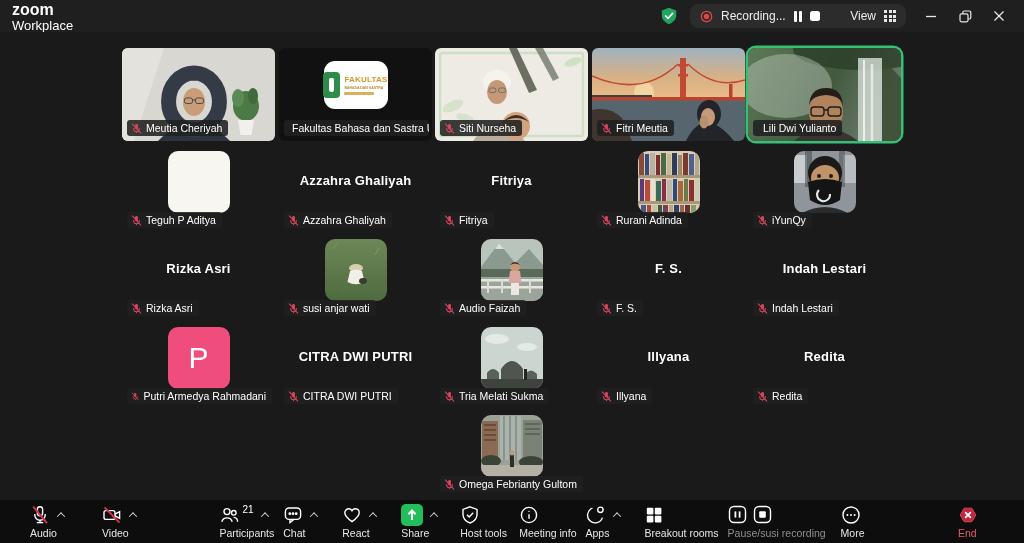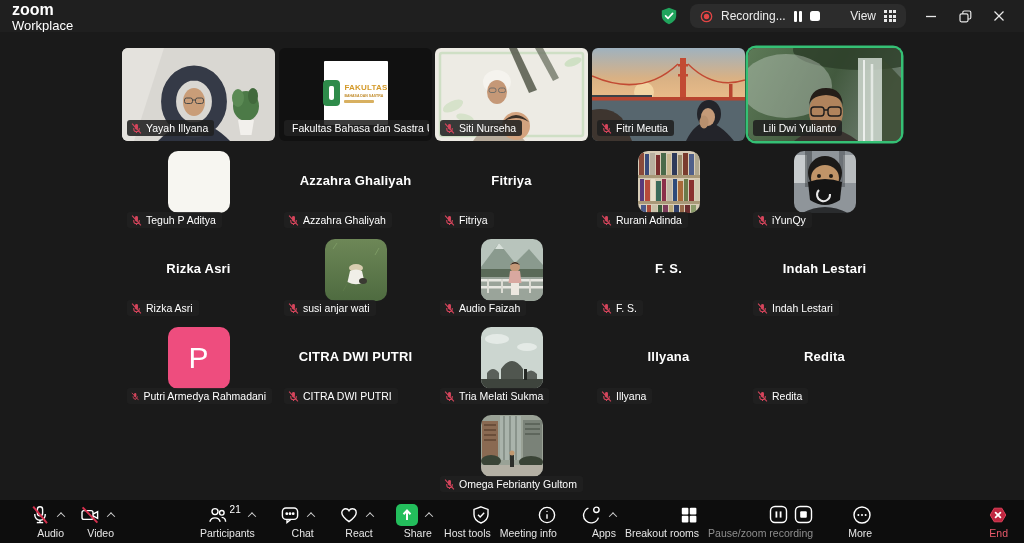--- a/index.html
+++ b/index.html
@@ -43,37 +43,37 @@
   .r2 .nameplate,.r3 .nameplate,.r4 .nameplate,.r5 .nameplate { bottom:6px; }
   .nameplate.nomic { padding-left:10px; }
   .bigname { position:absolute; top:24px; left:0; width:100%; text-align:center; color:#fff;
              font-size:13px; font-weight:bold; letter-spacing:.2px; }
   .avatar { position:absolute; top:2px; left:50%; transform:translateX(-50%); width:62px; height:62px;
             border-radius:10px; overflow:hidden; }
   .avatar svg { width:100%; height:100%; display:block; }
   .avatar.white { background:#f7f6f1; }
   .avatar.pink { background:#ee4d7e; display:flex; align-items:center; justify-content:center; }
   .avatar.pink span { color:#fff; font-size:30px; font-weight:normal; }
-  .logo-card { position:absolute; top:13px; left:50%; transform:translateX(-50%); width:64px; height:64px;
-               background:#fff; border-radius:1px; display:flex; align-items:center; justify-content:center; gap:4px; padding:6px; }
+  .logo-card { position:absolute; top:13px; left:50%; transform:translateX(-50%); width:64px; height:48px;
+               background:#fff; border-radius:11px; display:flex; align-items:center; justify-content:center; gap:4px; padding:6px; }
   .logo-shield { width:17px; height:26px; background:#2e8b4a; border-radius:4px; position:relative; flex:0 0 auto; }
   .logo-shield:after { content:""; position:absolute; left:6px; top:6px; width:5px; height:14px;
                        background:#fff; border-radius:3px 3px 5px 5px; }
   .logo-txt { display:flex; flex-direction:column; gap:2px; }
   .logo-txt .l1 { color:#d49a2a; font-size:8px; font-weight:bold; letter-spacing:.2px; }
   .logo-txt .l2 { color:#c08a28; font-size:3.5px; font-weight:bold; }
   .logo-txt .l3 { width:30px; height:3px; background:#d8b060; border-radius:1px; }
 
   
   .toolbar { position:absolute; left:0; right:0; bottom:0; height:43px; background:#0d0d0d;
              display:flex; align-items:center; }
-  .tb-left { display:flex; padding-left:14px; }
+  .tb-left { display:flex; padding-left:30px; gap:22px; }
   .tb-center { flex:1; display:flex; justify-content:center; align-items:center; gap:9px; }
   .tb-end { padding-right:16px; }
-  .tool { display:flex; flex-direction:column; align-items:flex-end; justify-content:center; gap:3px;
+  .tool { display:flex; flex-direction:column; align-items:flex-start; justify-content:center; gap:3px;
           min-width:50px; height:43px; cursor:pointer; }
   .tool .ic { height:21px; display:flex; align-items:center; }
   .tool .lbl { font-size:10.5px; color:#e6e6e6; line-height:1; white-space:nowrap; }
   .tool .lbl.dim { color:#8f8f8f; }
   .tool .lbl.red { color:#e8596a; }
   .chev { width:6px; height:6px; border-left:1.5px solid #cfcfcf; border-top:1.5px solid #cfcfcf;
           transform:rotate(45deg) translate(1px,1px); margin-left:8px; }
   .pcount { color:#fff; font-size:10px; margin:-10px 0 0 2px; }
   .share-sq { width:22px; height:22px; background:#23be5c; border-radius:5px;
               display:flex; align-items:center; justify-content:center; }
@@ -160,21 +160,21 @@
           <line x1="70.5" y1="52" x2="73.5" y2="52" stroke="#4a4a48" stroke-width="1"></line>
         </svg>
       </div>
       <div class="nameplate">
         <svg width="11" height="11" viewBox="0 0 12 12">
             <rect x="4.4" y="1" width="3.2" height="6" rx="1.6" fill="#d6455c"></rect>
             <path d="M3 5.5 v1 a3 3 0 0 0 6 0 v-1" stroke="#d6455c" stroke-width="1.1" fill="none"></path>
             <line x1="6" y1="9.5" x2="6" y2="11" stroke="#d6455c" stroke-width="1.1"></line>
             <line x1="1.2" y1="0.8" x2="10.8" y2="11.2" stroke="#d6455c" stroke-width="1.2"></line>
           </svg>
-        <span>Yayah Illyana</span>
+        <span>Meutia Cheriyah</span>
       </div>
     </div>
 
     <div class="tile r1 c2">
       <div class="tile-art" style="background:#111"></div>
       <div class="logo-card">
         <span class="logo-shield"></span>
         <span class="logo-txt">
           <span class="l1">FAKULTAS</span>
           <span class="l2">BAHASA DAN SASTRA</span>
@@ -751,21 +751,21 @@
           <svg width="19" height="19" viewBox="0 0 19 19" fill="none" stroke="#fff" stroke-width="1.4">
             <rect x="1.5" y="1.5" width="16" height="16" rx="4.5"></rect>
             <line x1="7.4" y1="6.4" x2="7.4" y2="12.6" stroke-width="1.8"></line>
             <line x1="11.6" y1="6.4" x2="11.6" y2="12.6" stroke-width="1.8"></line>
           </svg>
           <svg width="19" height="19" viewBox="0 0 19 19" fill="none" stroke="#fff" stroke-width="1.4">
             <rect x="1.5" y="1.5" width="16" height="16" rx="4.5"></rect>
             <rect x="6.2" y="6.2" width="6.6" height="6.6" rx="1" fill="#fff" stroke="none"></rect>
           </svg>
         </span>
-        <span class="lbl dim">Pause/zoom recording</span>
+        <span class="lbl dim">Pause/susi recording</span>
       </div>
 
       <div class="tool">
         <span class="ic">
           <svg width="20" height="20" viewBox="0 0 20 20" fill="none" stroke="#fff" stroke-width="1.4">
             <circle cx="10" cy="10" r="8"></circle>
             <circle cx="6.4" cy="10" r="1" fill="#fff" stroke="none"></circle>
             <circle cx="10" cy="10" r="1" fill="#fff" stroke="none"></circle>
             <circle cx="13.6" cy="10" r="1" fill="#fff" stroke="none"></circle>
           </svg>

